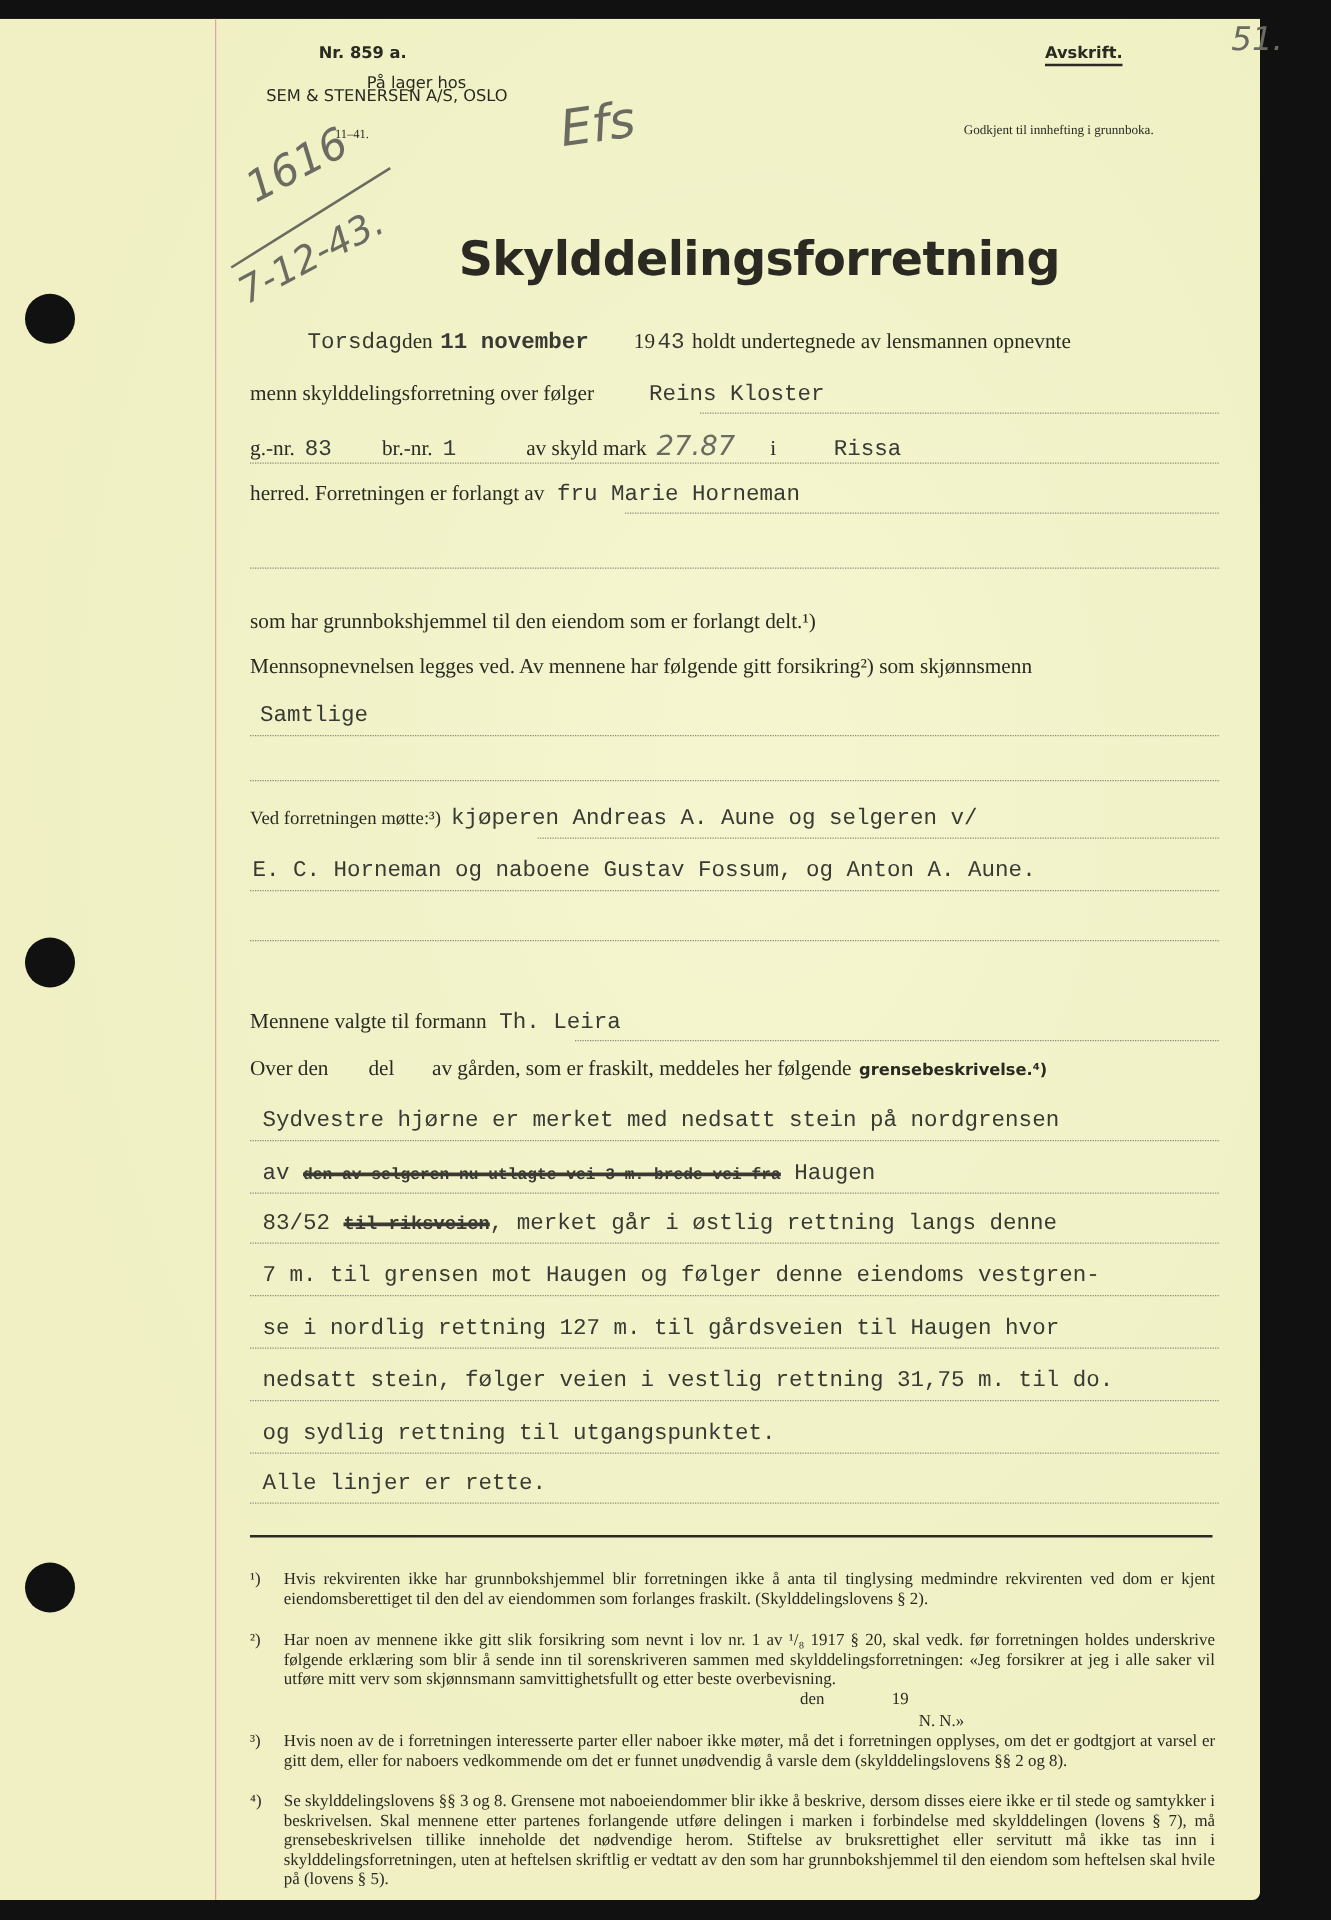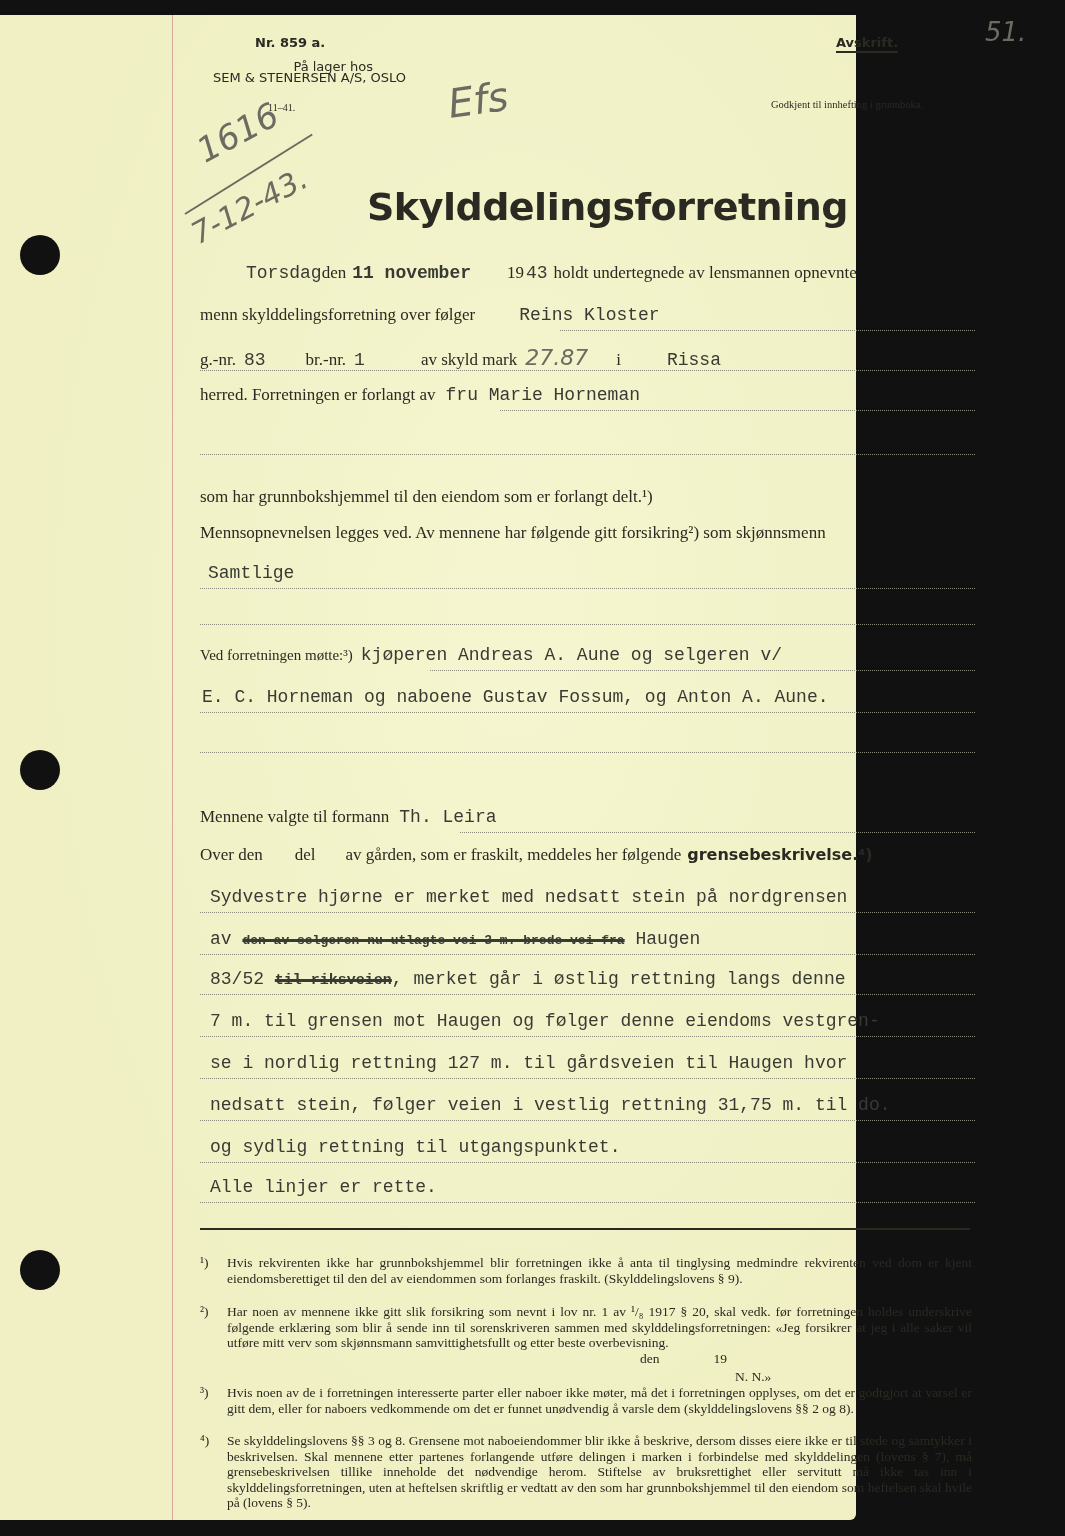--- a/index.html
+++ b/index.html
@@ -1,18 +1,18 @@
 <!DOCTYPE html>
 <html><head>
 <meta charset="utf-8">
 <style>
   html, body { margin: 0; padding: 0; }
   body { width: 1065px; height: 1536px; background: #111; position: relative; overflow: hidden; }
   .page {
-    position: absolute; left: 0; top: 15px; width: 856px; height: 1505px;
+    position: absolute; left: 0; top: 15px; width: 1008px; height: 1505px;
     background: #f0f0c4;
     background-image: radial-gradient(ellipse at 60% 40%, rgba(255,255,230,0.35), rgba(0,0,0,0) 70%);
     border-bottom-right-radius: 6px;
   }
   .margin-line { position: absolute; left: 172px; top: 0; width: 1px; height: 100%; background: #d9a89a; }
   .hole { position: absolute; left: 20px; width: 40px; height: 40px; border-radius: 50%; background: #111; }
 
   .serif { font-family: "Liberation Serif", "DejaVu Serif", serif; color: #2a2a22; margin-top: 14px; }
   .sans  { font-family: "DejaVu Sans", "Liberation Sans", sans-serif; color: #2a2a22; }
   .mono  { font-family: "Liberation Mono", "DejaVu Sans Mono", monospace; color: #3a3a34; }
@@ -146,21 +146,21 @@
   <div class="line" style="top:792px">
     <div class="dots" style="left:260px"></div>
     <span class="serif pt">Mennene valgte til formann</span>
     <span class="mono tw" style="left:6px">Th. Leira</span>
   </div>
 
   <div class="line" style="top:830px">
     <span class="serif pt">Over den</span>
     <span class="serif pt" style="left:28px">del</span>
     <span class="serif pt" style="left:54px">av gården, som er fraskilt, meddeles her følgende</span>
-    <span class="sans" style="left:56px;font-size:16px;font-weight:bold">grensebeskrivelse.⁴)</span>
+    <span class="sans" style="left:56px;font-size:13px;font-weight:bold">grensebeskrivelse.⁴)</span>
   </div>
 
   <div class="line" style="top:872px">
     <div class="dots"></div>
     <span class="mono tw" style="left:10px">Sydvestre hjørne er merket med nedsatt stein på nordgrensen</span>
   </div>
   <div class="line" style="top:914px">
     <div class="dots"></div>
     <span class="mono tw" style="left:10px">av </span><span class="mono struck" style="left:10px;font-size:13px;font-weight:bold">den av selgeren nu utlagte vei 3 m. brede vei fra</span><span class="mono tw" style="left:10px"> Haugen</span>
   </div>
@@ -186,21 +186,21 @@
   </div>
   <div class="line" style="top:1162px">
     <div class="dots"></div>
     <span class="mono tw" style="left:10px">Alle linjer er rette.</span>
   </div>
 
   <div class="sep"></div>
 
   <div class="fn serif" style="top:1226px">
     <span class="mk">¹)</span>
-    <span class="tx">Hvis rekvirenten ikke har grunnbokshjemmel blir forretningen ikke å anta til tinglysing medmindre rekvirenten ved dom er kjent eiendomsberettiget til den del av eiendommen som forlanges fraskilt. (Skylddelingslovens § 9).</span>
+    <span class="tx">Hvis rekvirenten ikke har grunnbokshjemmel blir forretningen ikke å anta til tinglysing medmindre rekvirenten ved dom er kjent eiendomsberettiget til den del av eiendommen som forlanges fraskilt. (Skylddelingslovens § 2).</span>
   </div>
   <div class="fn serif" style="top:1275px">
     <span class="mk">²)</span>
     <span class="tx">Har noen av mennene ikke gitt slik forsikring som nevnt i lov nr. 1 av ¹/₈ 1917 § 20, skal vedk. før forretningen holdes underskrive følgende erklæring som blir å sende inn til sorenskriveren sammen med skylddelingsforretningen: «Jeg forsikrer at jeg i alle saker vil utføre mitt verv som skjønnsmann samvittighetsfullt og etter beste overbevisning.</span>
   </div>
   <div class="abs serif" style="left:640px;top:1322px;font-size:13.5px;white-space:pre">den                19</div>
   <div class="abs serif" style="left:735px;top:1340px;font-size:13.5px">N. N.»</div>
   <div class="fn serif" style="top:1356px">
     <span class="mk">³)</span>
     <span class="tx">Hvis noen av de i forretningen interesserte parter eller naboer ikke møter, må det i forretningen opplyses, om det er godtgjort at varsel er gitt dem, eller for naboers vedkommende om det er funnet unødvendig å varsle dem (skylddelingslovens §§ 2 og 8).</span>

